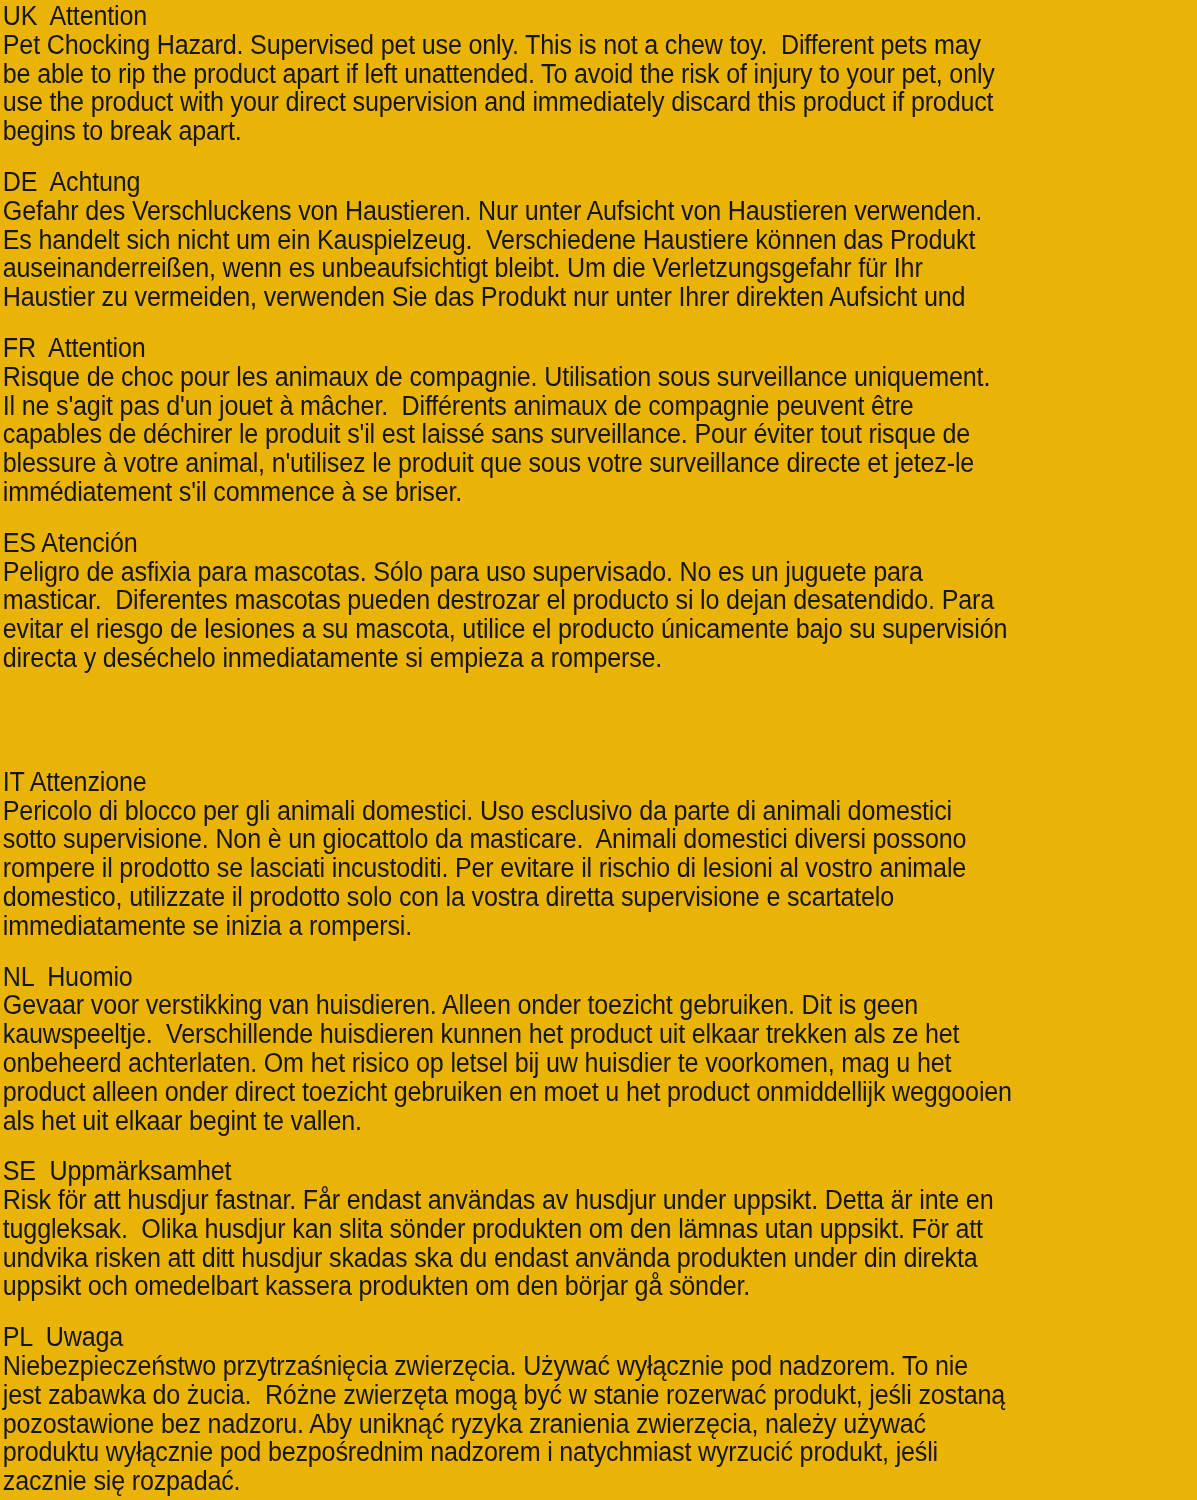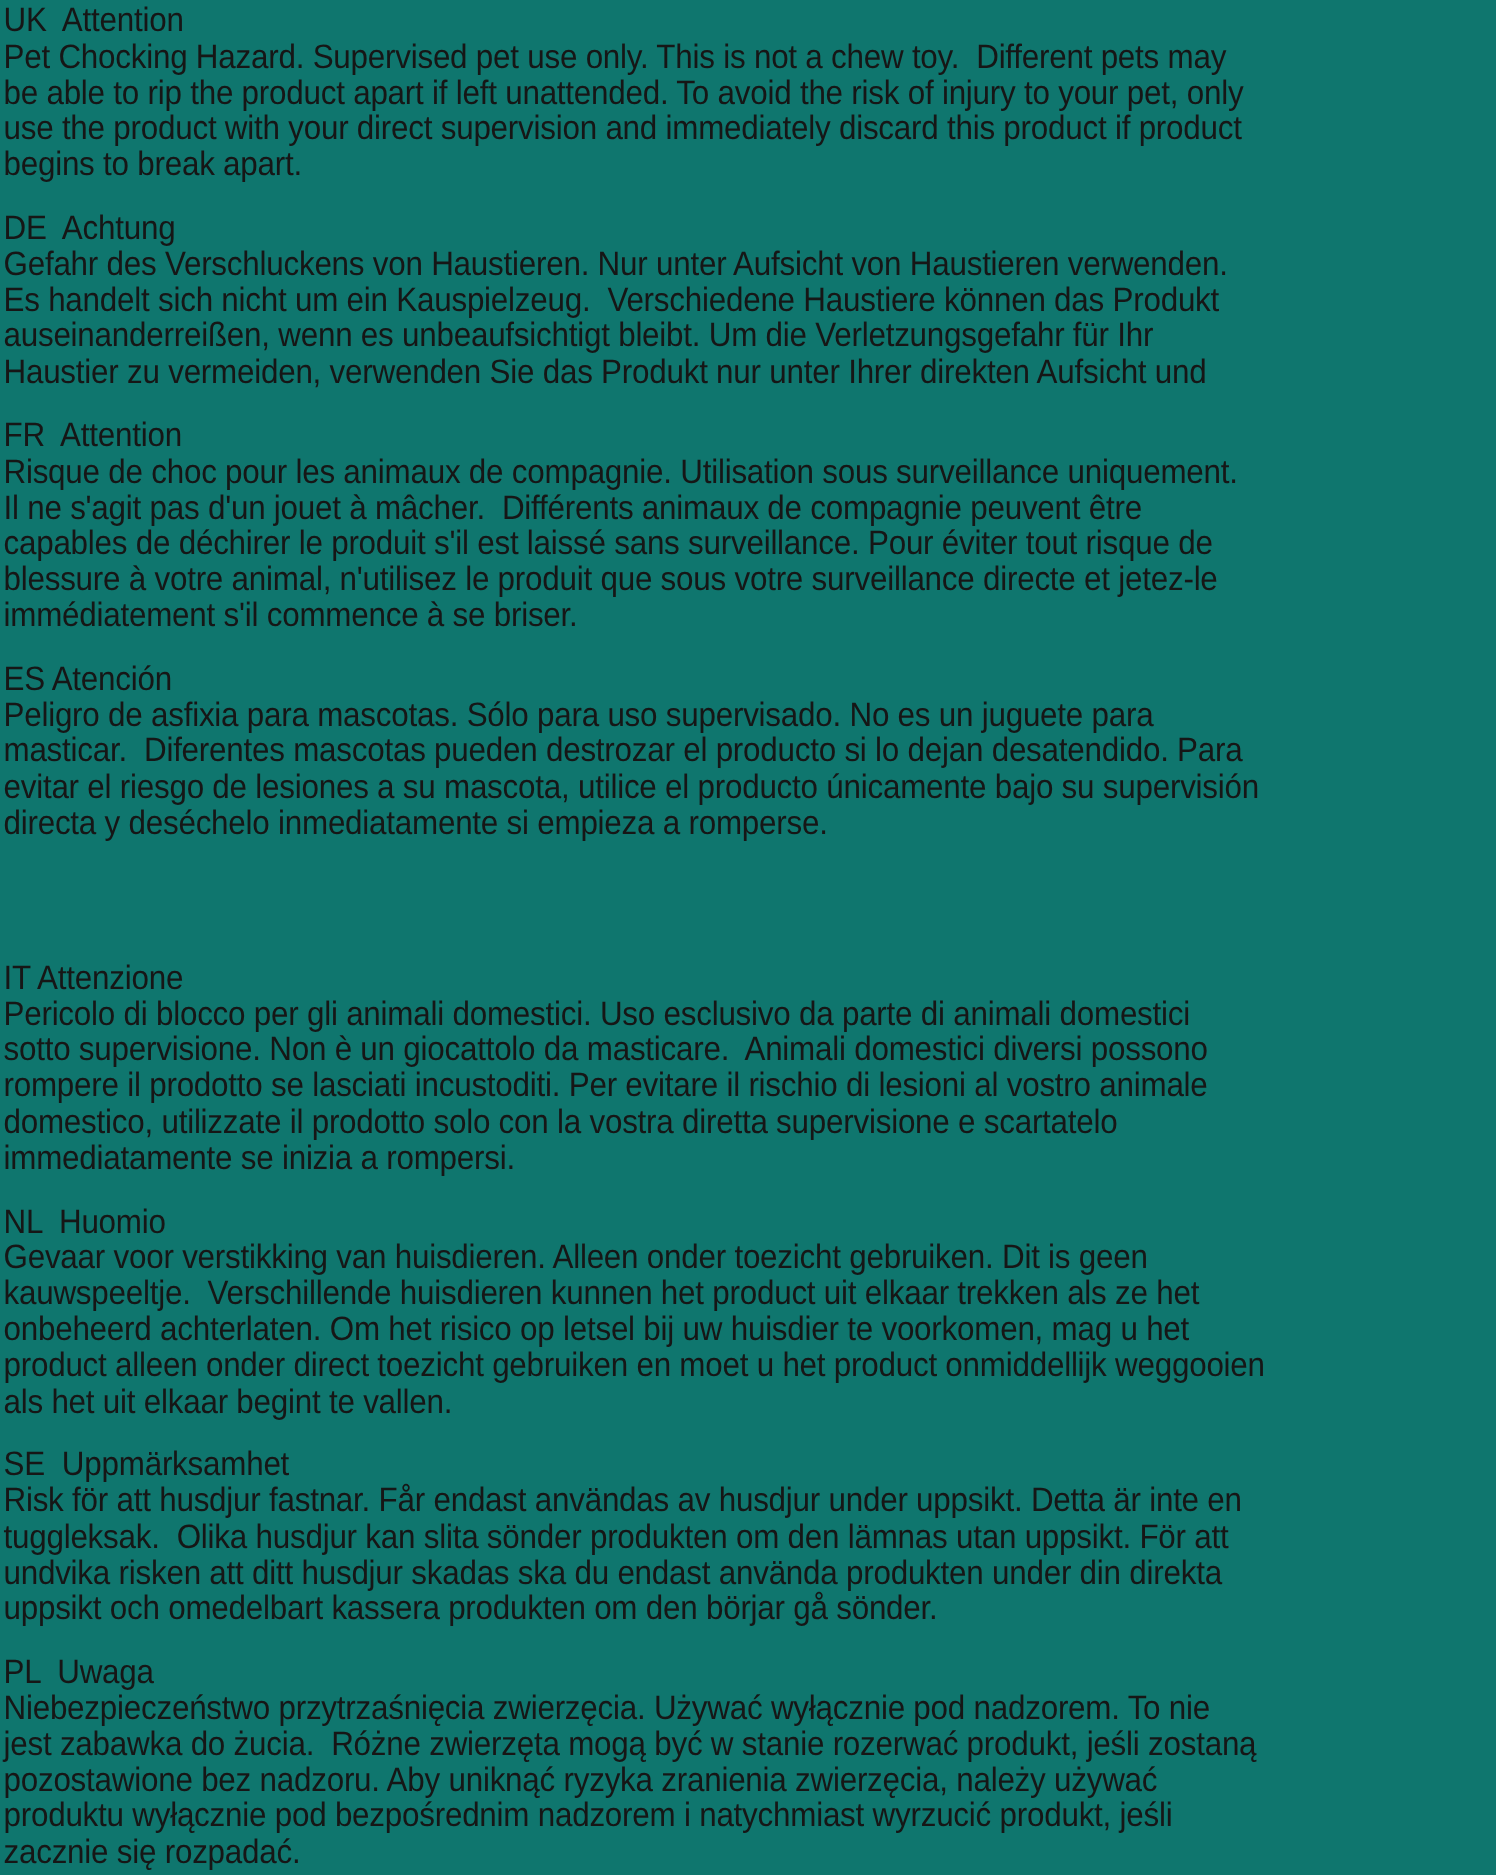--- a/index.html
+++ b/index.html
@@ -4,21 +4,21 @@
 <style>
   html, body {
     margin: 0;
     padding: 0;
     background: #ffffff;
   }
   .page {
     position: relative;
     width: 1197px;
     height: 1500px;
-    background: #0f766e;
+    background: #eab308;
     overflow: hidden;
     font-family: "Liberation Sans", "DejaVu Sans", sans-serif;
     color: #161616;
   }
   
   .condensed {
     width: 1287px;
     transform: scaleX(0.93);
     transform-origin: 0 0;
     padding: 2px 0 0 3px;

